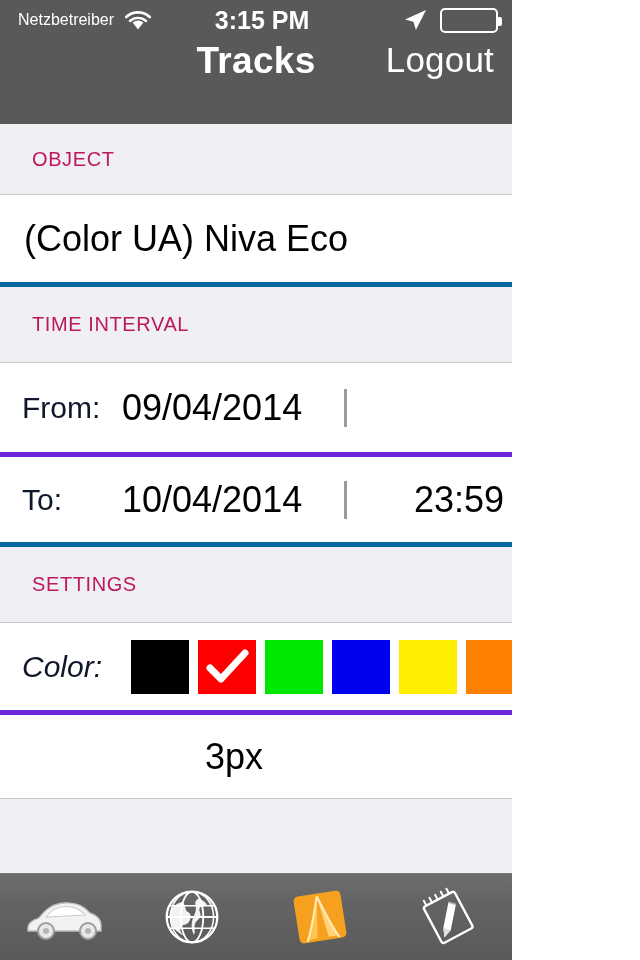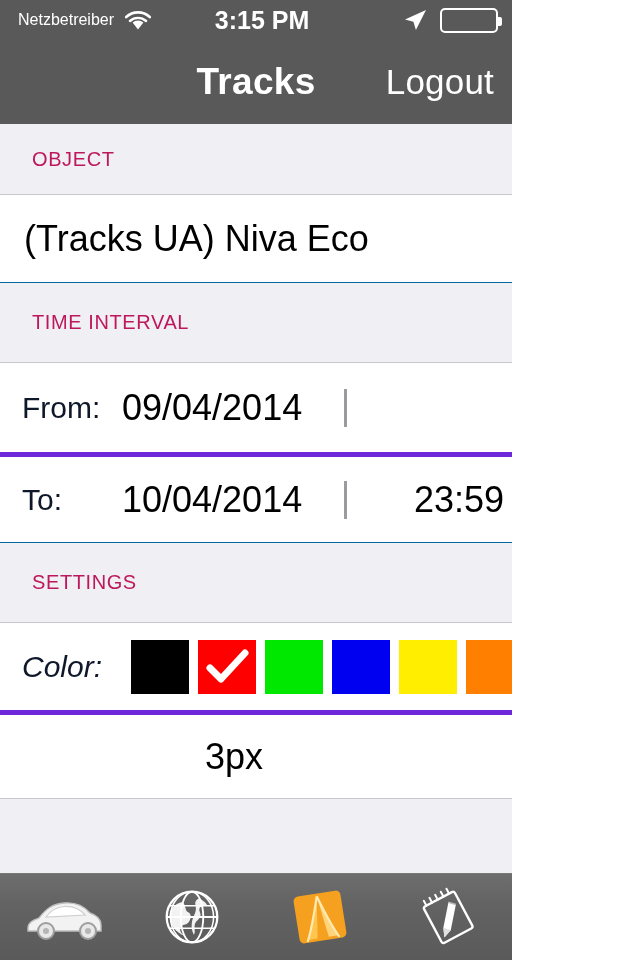--- a/index.html
+++ b/index.html
@@ -33,21 +33,21 @@
     position: relative; background: transparent;
   }
   .batt::after {
     content: ""; position: absolute; right: -6px; top: 7px;
     width: 4px; height: 9px; background: #ffffff; border-radius: 0 2px 2px 0;
   }
 
   
   .navbar {
     height: 84px; background: #595959; color: #ffffff;
-    position: relative; display: flex; align-items: center;
+    position: relative; display: flex; align-items: flex-start;
     flex: 0 0 84px;
   }
   .nav-title {
     position: absolute; left: 0; right: 0; text-align: center;
     font-size: 37px; font-weight: bold; letter-spacing: .3px;
   }
   .nav-right {
     margin-left: auto; padding-right: 18px;
     font-size: 35px; letter-spacing: .2px; position: relative; z-index: 2;
   }
@@ -55,21 +55,21 @@
   
   .content { flex: 1 1 auto; background: #efeff4; overflow: hidden; }
 
   .section-header {
     background: #efeff4; height: 70px;
     display: flex; align-items: center;
     padding-left: 32px;
     color: #be185d; font-size: 20px; letter-spacing: .6px;
   }
   .section-header.tall { height: 80px; }
-  .hairline-top { border-top: 1px solid #0369a1; }
+  .hairline-top { border-top: 5px solid #0369a1; }
 
   .row {
     background: #ffffff; min-height: 88px;
     display: flex; align-items: center;
     padding: 0 24px;
     border-top: 1px solid #c8c7cc;
   }
   .row-inner-sep { border-top: 5px solid #6d28d9; }
 
   .object-value { font-size: 36px; color: #000000; }
@@ -144,21 +144,21 @@
 
   <div class="navbar">
     <div class="nav-title">Tracks</div>
     <div class="nav-right">Logout</div>
   </div>
 
   <div class="content">
 
     <div class="section-header">OBJECT</div>
     <div class="row">
-      <span class="object-value">(Tracks UA) Niva Eco</span>
+      <span class="object-value">(Color UA) Niva Eco</span>
     </div>
 
     <div class="section-header tall hairline-top">TIME INTERVAL</div>
 
     <div class="row time-row">
       <span class="lbl time-label">From:</span>
       <span class="val time-date">09/04/2014</span>
       <span class="time-sep"></span>
     </div>
 

